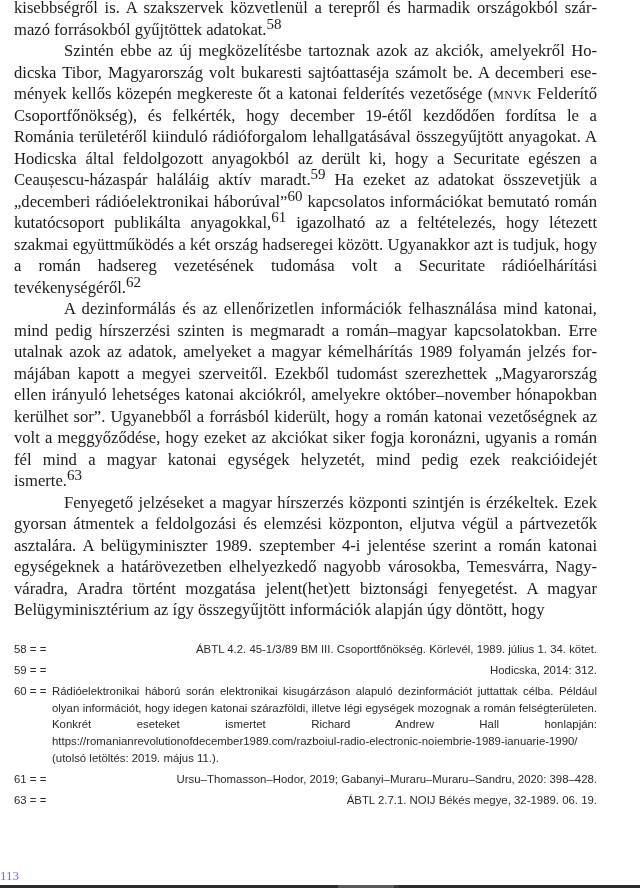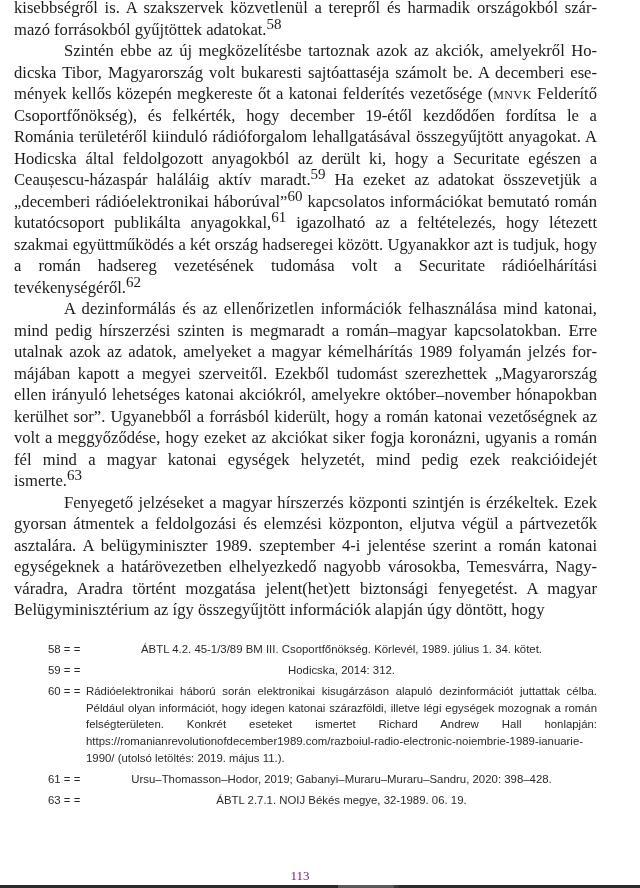--- a/index.html
+++ b/index.html
@@ -18,28 +18,28 @@
   }
   .body-text p { margin: 0; }
   .body-text p.indent { text-indent: 50px; }
   .sup { font-size: 15px; vertical-align: 6px; line-height: 0; }
   .smallcaps { font-variant: small-caps; letter-spacing: 0.5px; }
   .footnotes {
     position: absolute; left: 14px; top: 641px; width: 583px;
     font-family: "Liberation Sans", "DejaVu Sans", sans-serif;
     font-size: 11.4px; line-height: 16.6px; color: #2a2a2a;
   }
-  .fn { display: flex; margin-bottom: 4.5px; margin-left: 34px; }
+  .fn { display: flex; margin-bottom: 4.5px; }
   .fn-num { flex: 0 0 38px; white-space: nowrap; }
   .fn-text { flex: 1; text-align: justify; word-break: break-word; }
-  .fn-text.left { text-align: center; }
+  .fn-text.left { text-align: right; }
   .page-number {
-    position: absolute; left: 0; width: 600px; top: 868px; text-align: center;
+    position: absolute; left: 0; width: 600px; top: 868px; 
     font-family: "Liberation Serif", "DejaVu Serif", serif;
-    font-size: 13px; color: #701a75;
+    font-size: 13px; color: #8b5cf6;
   }
   .hscroll {
     position: absolute; left: 0; bottom: 0; width: 640px; height: 3px;
     background: #2b2b2b;
   }
   .hscroll-thumb {
     position: absolute; left: 338px; width: 56px; top: 0; height: 3px;
     background: #5a5a5a;
   }
   .hscroll-sep {

